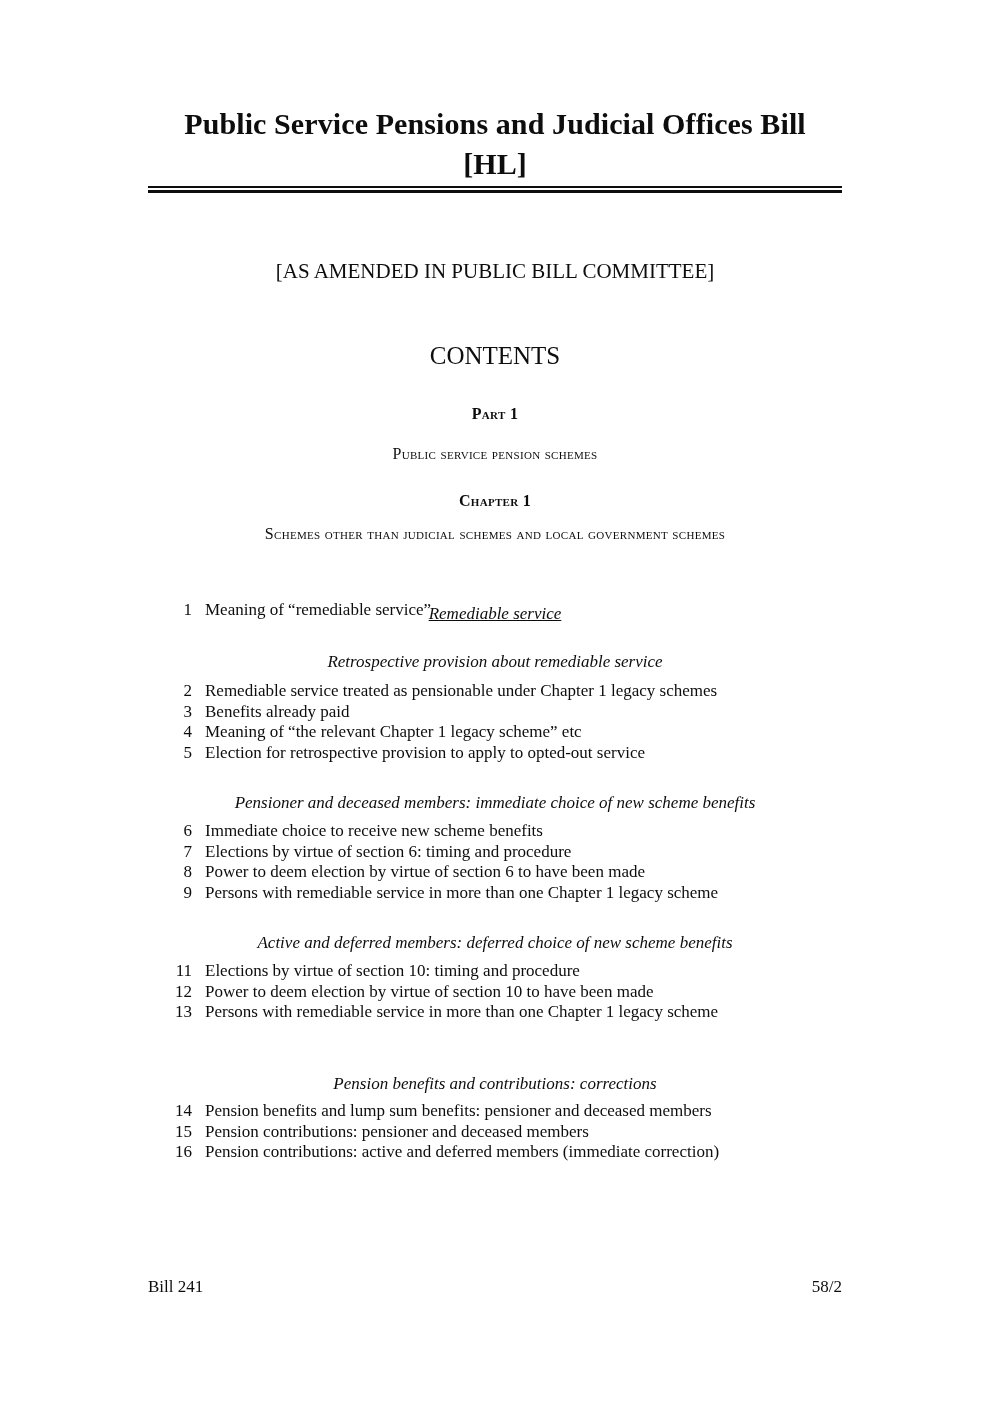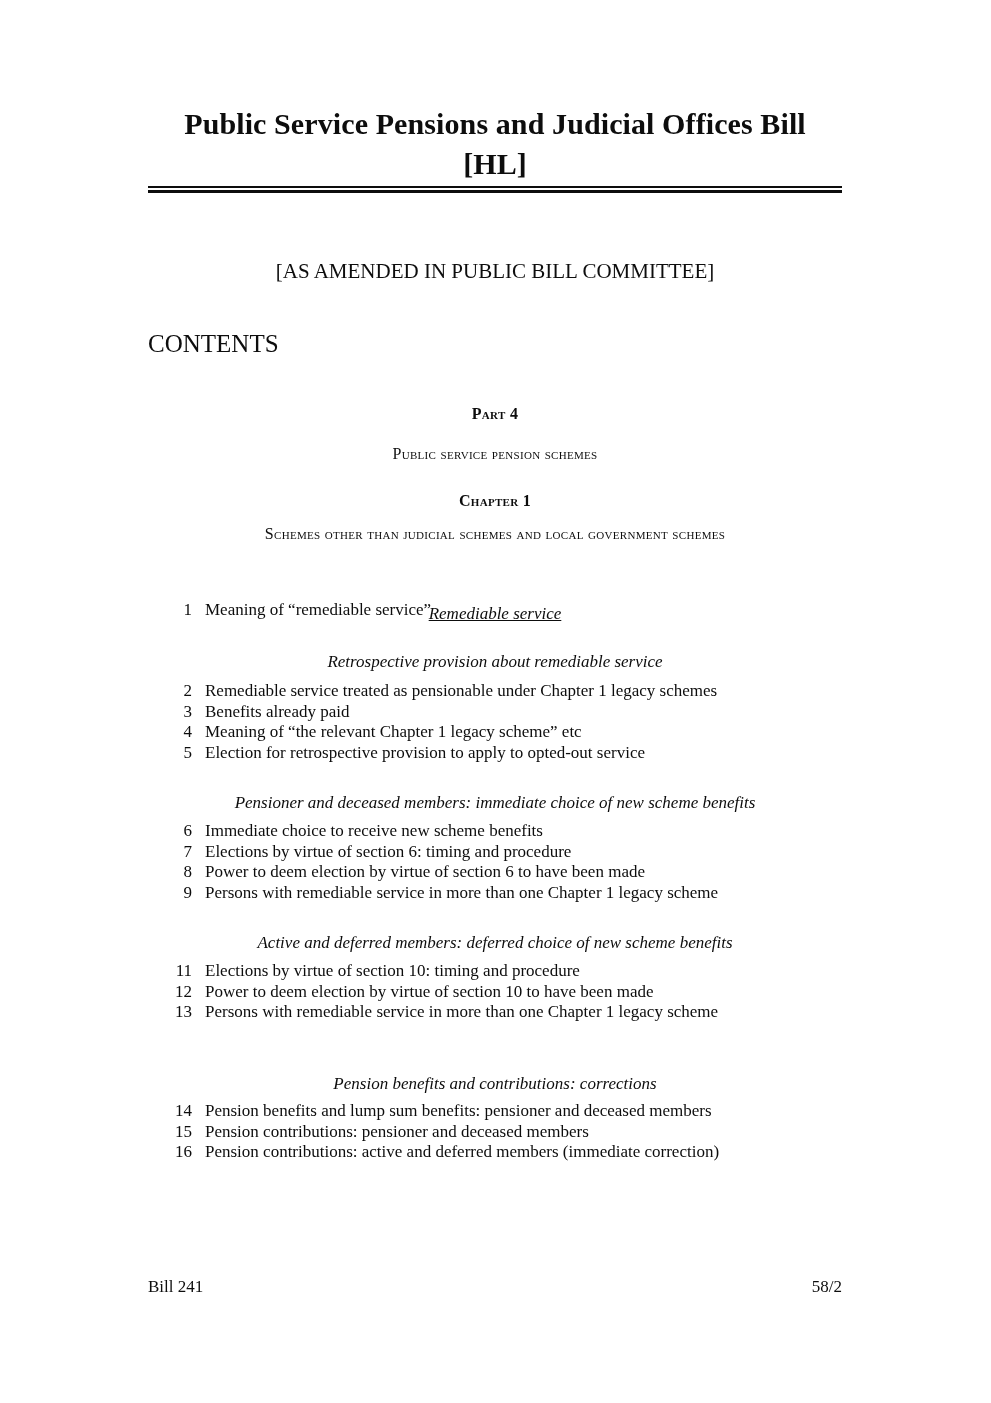--- a/index.html
+++ b/index.html
@@ -61,22 +61,22 @@
   .amend-line {
     top: 210px;
     text-align: center;
     font-size: 21px;
     line-height: 26px;
     margin-top: 48px;
   }
 
   
   .contents-heading {
-    top: 328px;
-    text-align: left;
+    top: 340px;
+    text-align: center;
     font-size: 25px;
     line-height: 32px;
   }
 
   
   .part-heading {
     text-align: center;
     font-weight: bold;
     font-size: 16px;
     line-height: 21px;
@@ -163,21 +163,21 @@
   <div class="block title-rule">
     <div class="thin"></div>
     <div class="gap"></div>
     <div class="thick"></div>
   </div>
 
   <div class="block amend-line">[AS AMENDED IN PUBLIC BILL COMMITTEE]</div>
 
   <div class="block contents-heading">CONTENTS</div>
 
-  <div class="block part-heading h-part1">Part 4</div>
+  <div class="block part-heading h-part1">Part 1</div>
   <div class="block part-sub h-part1-sub">Public service pension schemes</div>
 
   <div class="block part-heading h-chapter1">Chapter 1</div>
   <div class="block part-sub h-chapter1-sub">Schemes other than judicial schemes and local government schemes</div>
 
   <div class="block cross-heading g1-head">Remediable service</div>
   <div class="block entry-list g1-list">
     <div class="entry">
       <span class="num">1</span><span class="label">Meaning of “remediable service”</span>
     </div>

